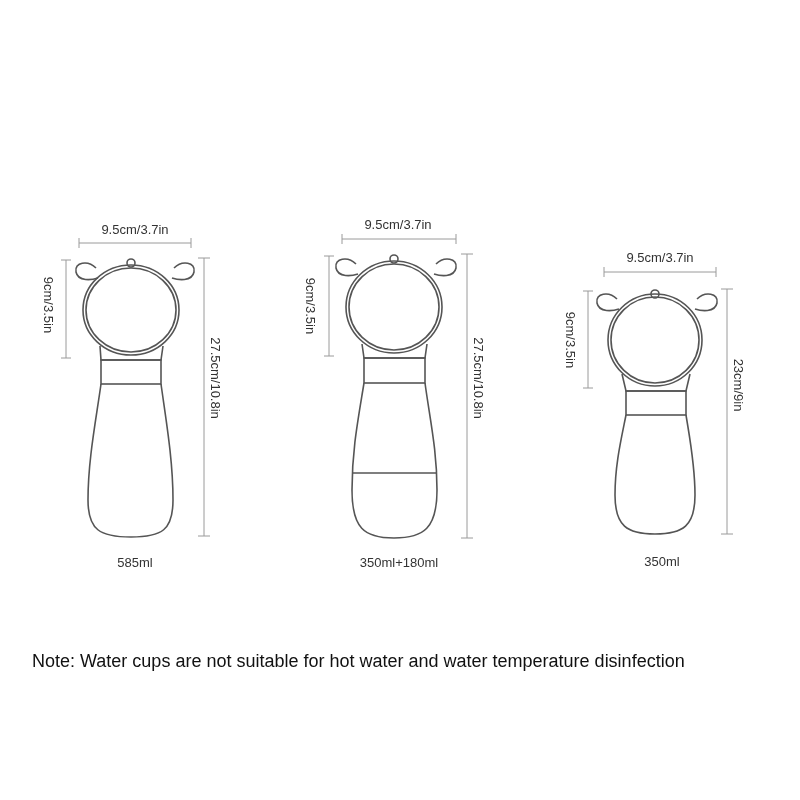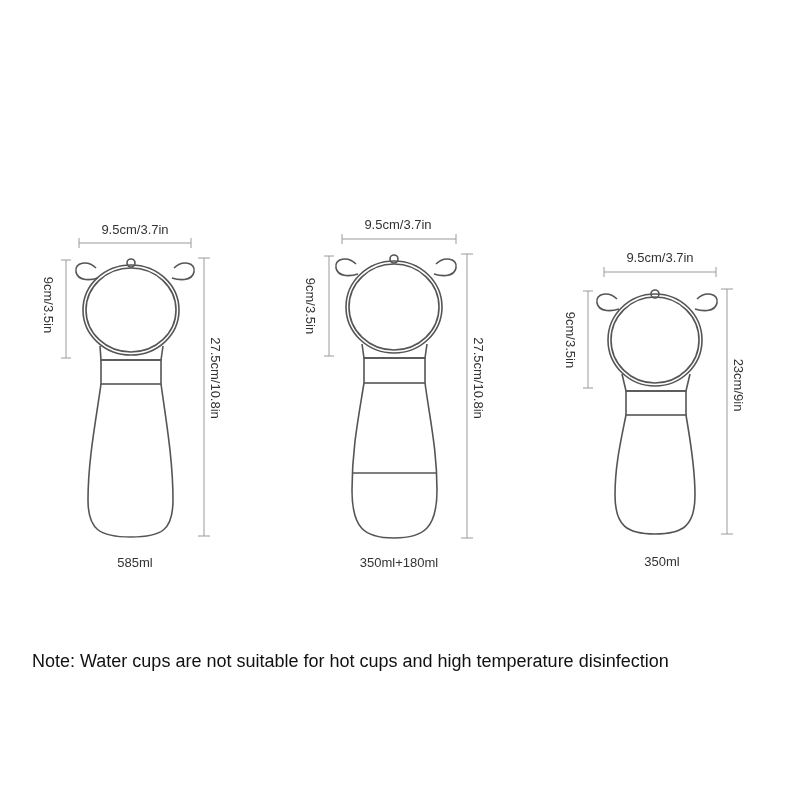--- a/index.html
+++ b/index.html
@@ -90,13 +90,13 @@
     <circle class="outline" cx="655" cy="294" r="4"></circle>
     <ellipse class="outline" cx="655" cy="340" rx="47" ry="46"></ellipse>
     <ellipse class="outline" cx="655" cy="340" rx="44" ry="43"></ellipse>
     <path class="outline" d="M622,374 L626,391 L686,391 L690,374"></path>
     <rect class="outline" x="626" y="391" width="60" height="24"></rect>
     <path class="outline" d="M626,415 C621,440 615,465 615,495 C615,526 627,534 655,534 C683,534 695,526 695,495 C695,465 690,440 686,415"></path>
     <text class="lbl" x="662" y="566" text-anchor="middle">350ml</text>
   </g>
 </svg>
 
-<div class="note">Note: Water cups are not suitable for hot cups and high temperature disinfection</div>
+<div class="note">Note: Water cups are not suitable for hot water and water temperature disinfection</div>
 
 </body></html>

